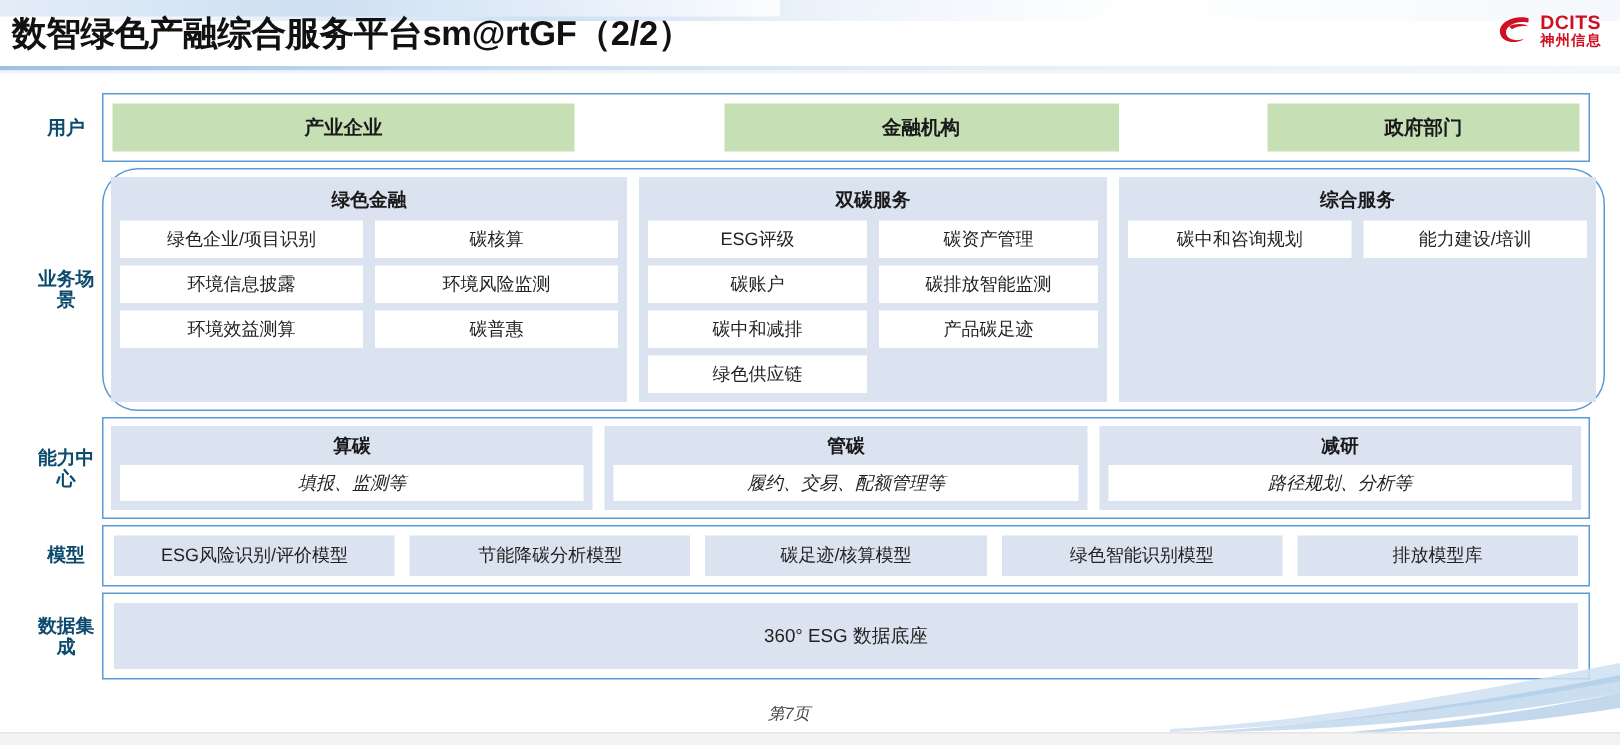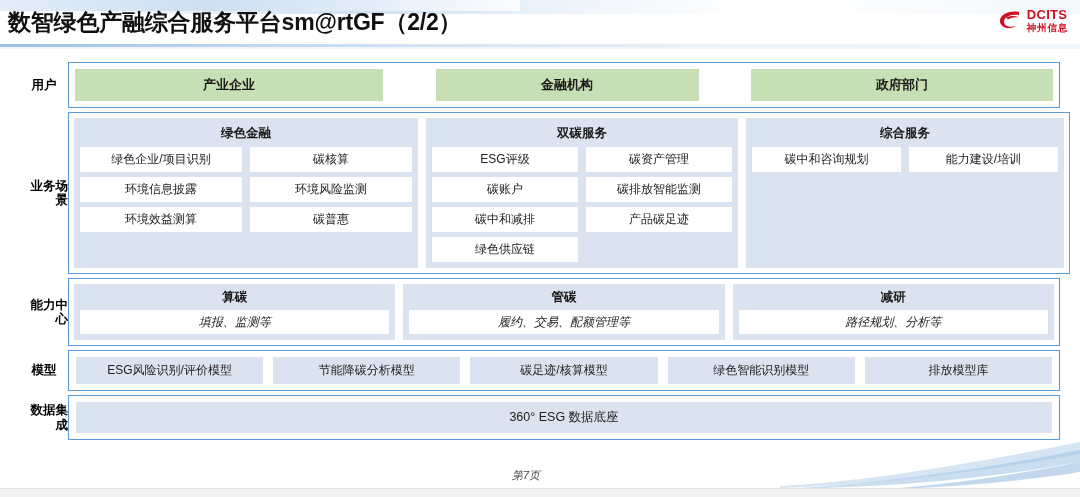--- a/index.html
+++ b/index.html
@@ -49,41 +49,41 @@
   .logo-text { display: flex; flex-direction: column; line-height: 1; }
   .logo-en { font-size: 13px; font-weight: bold; color: #cf1022; letter-spacing: .3px; }
   .logo-cn { font-size: 9.5px; font-weight: bold; color: #cf1022; letter-spacing: .8px; margin-top: 2px; }
 
   
   .grid { position: absolute; left: 20px; top: 62px; width: 1040px; }
   .row { display: flex; align-items: stretch; margin-bottom: 4px; }
   .row-label {
     width: 48px; flex: 0 0 48px;
     display: flex; align-items: center; justify-content: center;
-    font-size: 12.5px; font-weight: bold; color: #000000;
-    text-align: right; line-height: 1.15;
+    font-size: 12.5px; font-weight: bold; color: #0c4a6e;
+    text-align: center; line-height: 1.15;
   }
   .row-body {
     flex: 1; border: 1.3px solid #5b9bd5; background: #ffffff;
     padding: 5px; display: flex; gap: 0;
   }
 
   
   .users { justify-content: space-between; padding: 6px 6px; }
   .user-box {
     background: #c6dfb4; height: 32px;
     display: flex; align-items: center; justify-content: center;
     font-size: 13px; font-weight: bold; color: #1a1a1a;
   }
   .user-box.u1 { width: 308px; }
   .user-box.u2 { width: 263px; }
-  .user-box.u3 { width: 302px; }
-
-  
-  .groups { gap: 8px; }
+  .user-box.u3 { width: 208px; }
+
+  
+  .groups { gap: 8px; border-radius: 24px; }
   .group {
     background: #dce3f0; flex: 1;
     padding: 4px 6px 6px 6px;
     display: flex; flex-direction: column;
   }
   .group-title {
     font-size: 12.5px; font-weight: bold; color: #1a1a1a;
     text-align: center; padding: 3px 0 5px 0;
   }
   .group-items {
@@ -117,21 +117,21 @@
   .model-body { padding: 6px 7px; gap: 10px; align-items: center; }
   .model-cell {
     flex: 1; height: 27px; background: #dce3f0;
     display: flex; align-items: center; justify-content: center;
     font-size: 12px; color: #222222; white-space: nowrap;
   }
 
   
   .data-body { padding: 6px 7px; }
   .data-cell {
-    flex: 1; height: 31px; background: #dce3f0;
+    flex: 1; height: 44px; background: #dce3f0;
     display: flex; align-items: center; justify-content: center;
     font-size: 12.5px; color: #222222;
   }
 
   
   .footer {
     position: absolute; left: 0; top: 468px; width: 1052px;
     text-align: center; font-size: 11px; font-style: italic; color: #444444;
   }
   .bottom-strip {

